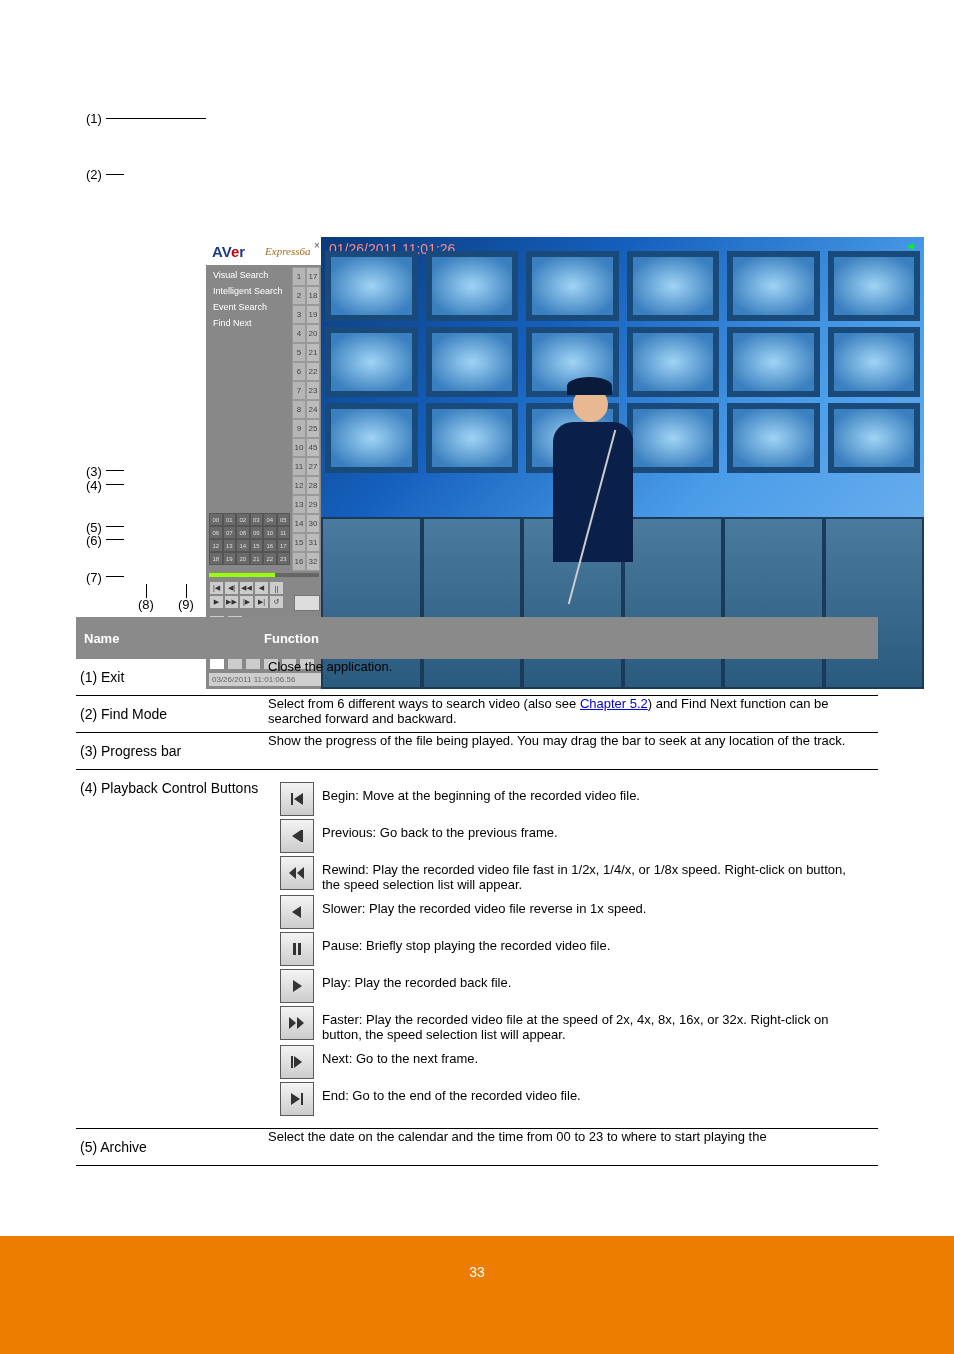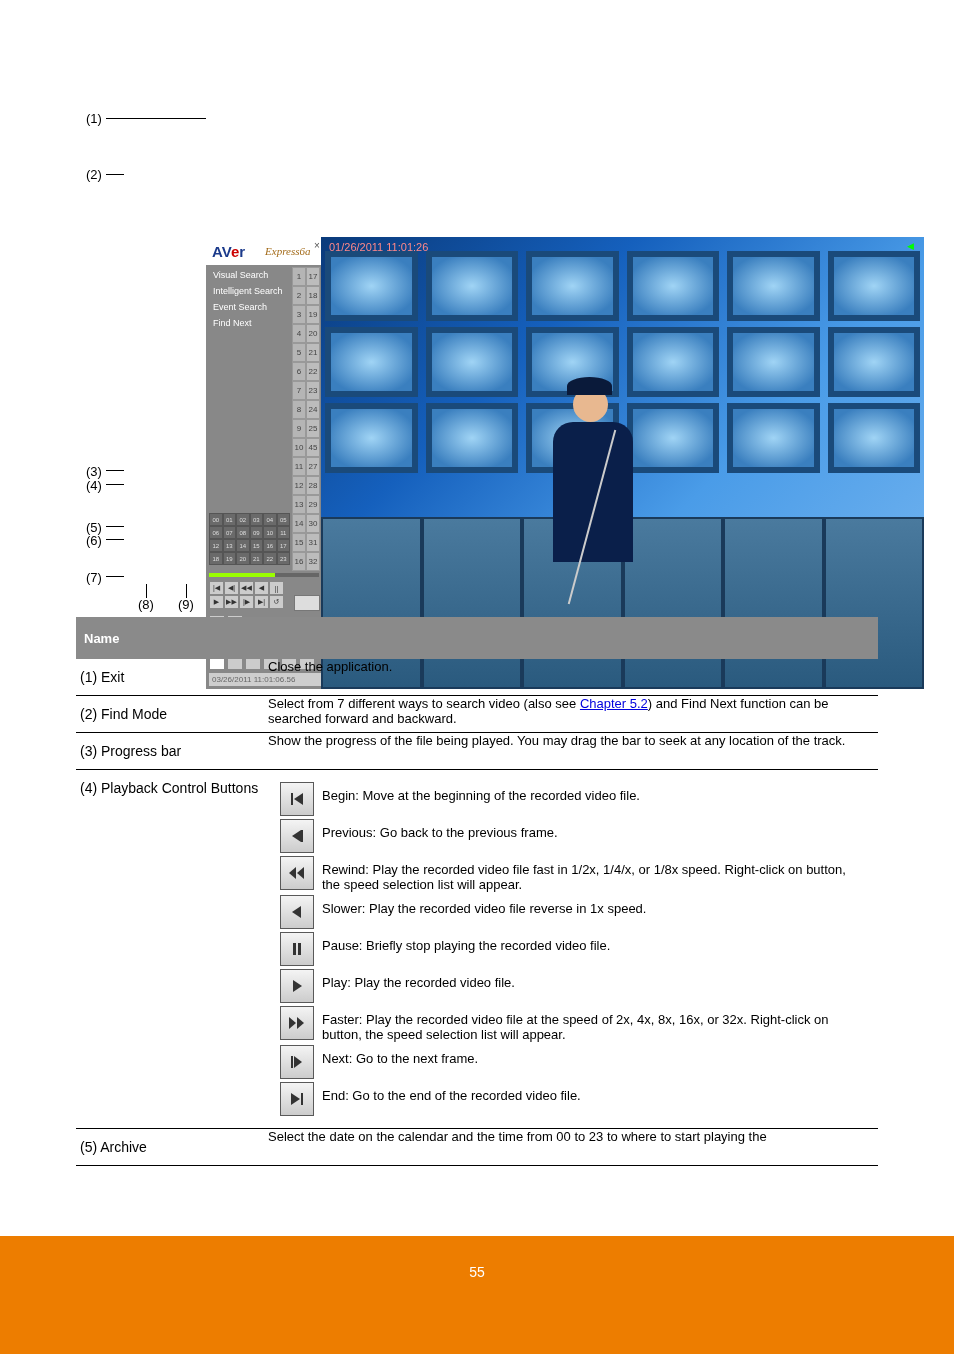--- a/index.html
+++ b/index.html
@@ -311,21 +311,21 @@
   left: 70px;
   width: 2px;
   height: 180px;
   background: #ccc;
   transform: rotate(15deg);
 }
 .vid-timestamp {
   position: absolute;
   top: 4px;
   left: 8px;
-  font-size: 11px;
+  font-size: 14px;
   color: #ff8888;
 }
 .vid-indicator {
   position: absolute;
   top: 4px;
   right: 10px;
   color: #0f0;
   font-size: 9px;
 }
 .table-area {
@@ -651,31 +651,32 @@
           <div class="phone-cord"></div>
         </div>
       </div>
 
     </div>
   </div>
 
   <div class="table-area">
     <div class="th-row">
       <div class="th-name">Name</div>
+      <div class="th-func">Function</div>
     </div>
     <table class="tbl">
       <tbody>
           <tr>
         <td class="td-name">(1) Exit</td>
         <td class="td-func">Close the application.</td>
       </tr>
       <tr>
         <td class="td-name">(2) Find Mode</td>
         <td class="td-func">
-          <span>Select from 7 different ways to search video (also see </span><a href="#" class="link">Chapter 5.2</a><span>) and Find Next function can be searched forward and backward.</span>
+          <span>Select from 6 different ways to search video (also see </span><a href="#" class="link">Chapter 5.2</a><span>) and Find Next function can be searched forward and backward.</span>
         </td>
       </tr>
       <tr>
         <td class="td-name">(3) Progress bar</td>
         <td class="td-func">Show the progress of the file being played. You may drag the bar to seek at any location of the track.</td>
       </tr>
       <tr>
         <td class="td-name">(4) Playback Control Buttons</td>
         <td class="td-func">
           <ul class="play-list">
@@ -722,21 +723,21 @@
                     </svg>
                   </span>
               <span class="desc">Pause: Briefly stop playing the recorded video file.</span>
             </li>
             <li>
               <span class="icon-box">
                     <svg width="16" height="16">
                       <polygon points="4,2 13,8 4,14" fill="#333"></polygon>
                     </svg>
                   </span>
-              <span class="desc">Play: Play the recorded video file.</span>
+              <span class="desc">Play: Play the recorded back file.</span>
             </li>
             <li>
               <span class="icon-box">
                     <svg width="18" height="16">
                       <polygon points="1,2 8,8 1,14" fill="#333"></polygon>
                       <polygon points="9,2 16,8 9,14" fill="#333"></polygon>
                     </svg>
                   </span>
               <span class="desc">Faster: Play the recorded video file at the speed of 2x, 4x, 8x, 16x, or 32x. Right-click on button, the speed selection list will appear.</span>
             </li>
@@ -763,16 +764,16 @@
       </tr>
       <tr>
         <td class="td-name">(5) Archive</td>
         <td class="td-func" style="border-bottom:none;">Select the date on the calendar and the time from 00 to 23 to where to start playing the</td>
       </tr>
     </tbody>
       </table>
   </div>
 
   <div class="footer">
-    <div class="page-num">55</div>
+    <div class="page-num">33</div>
   </div>
 
 </div>
 
 </body></html>

